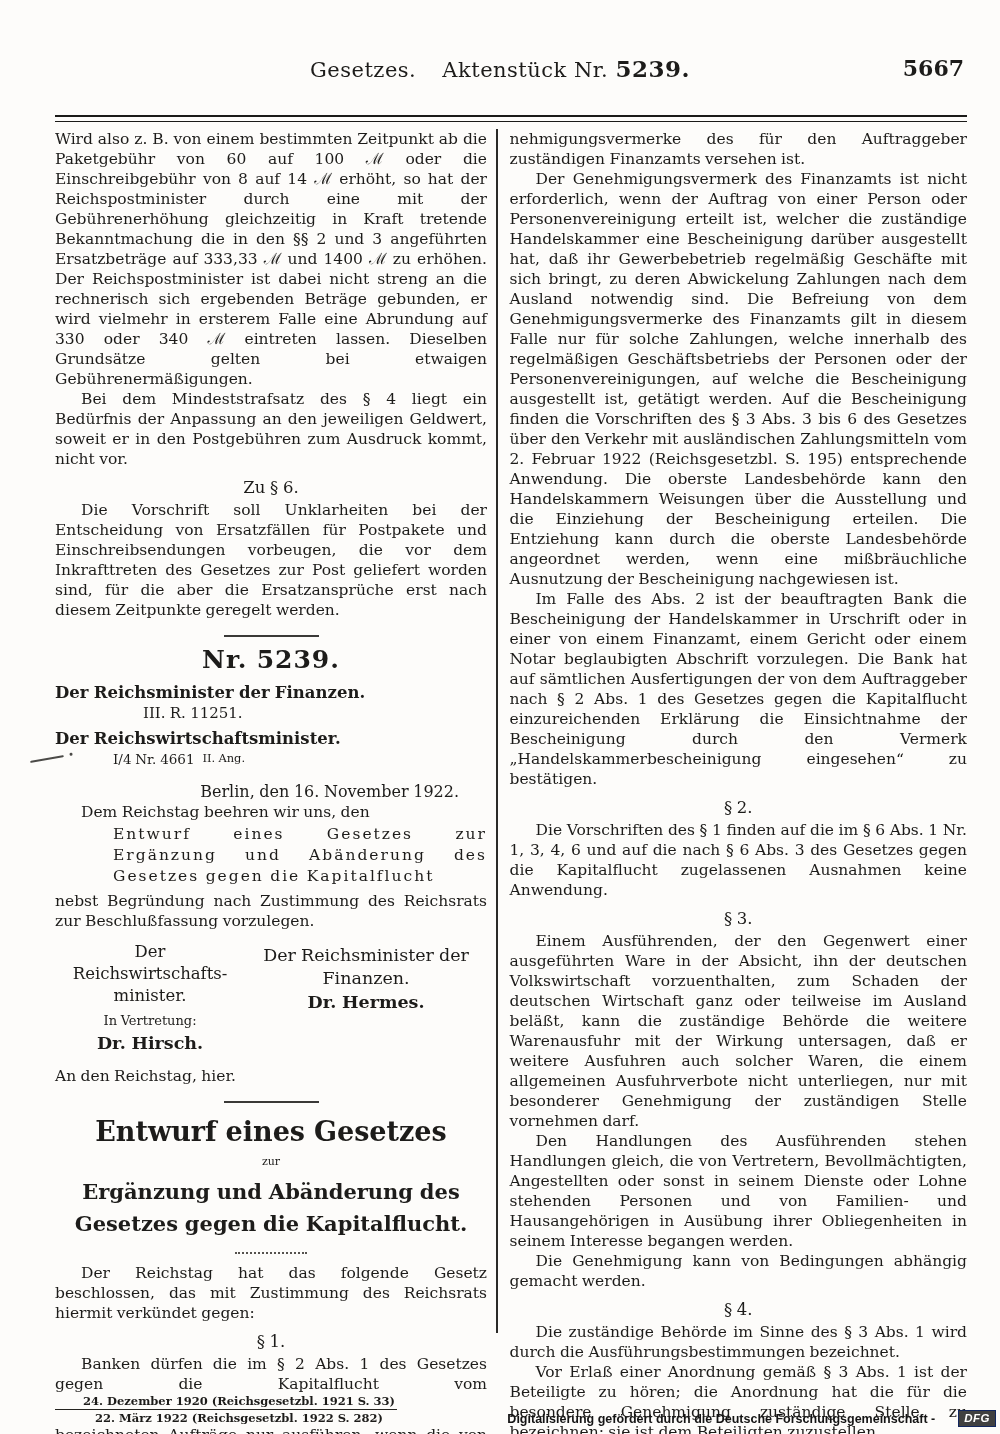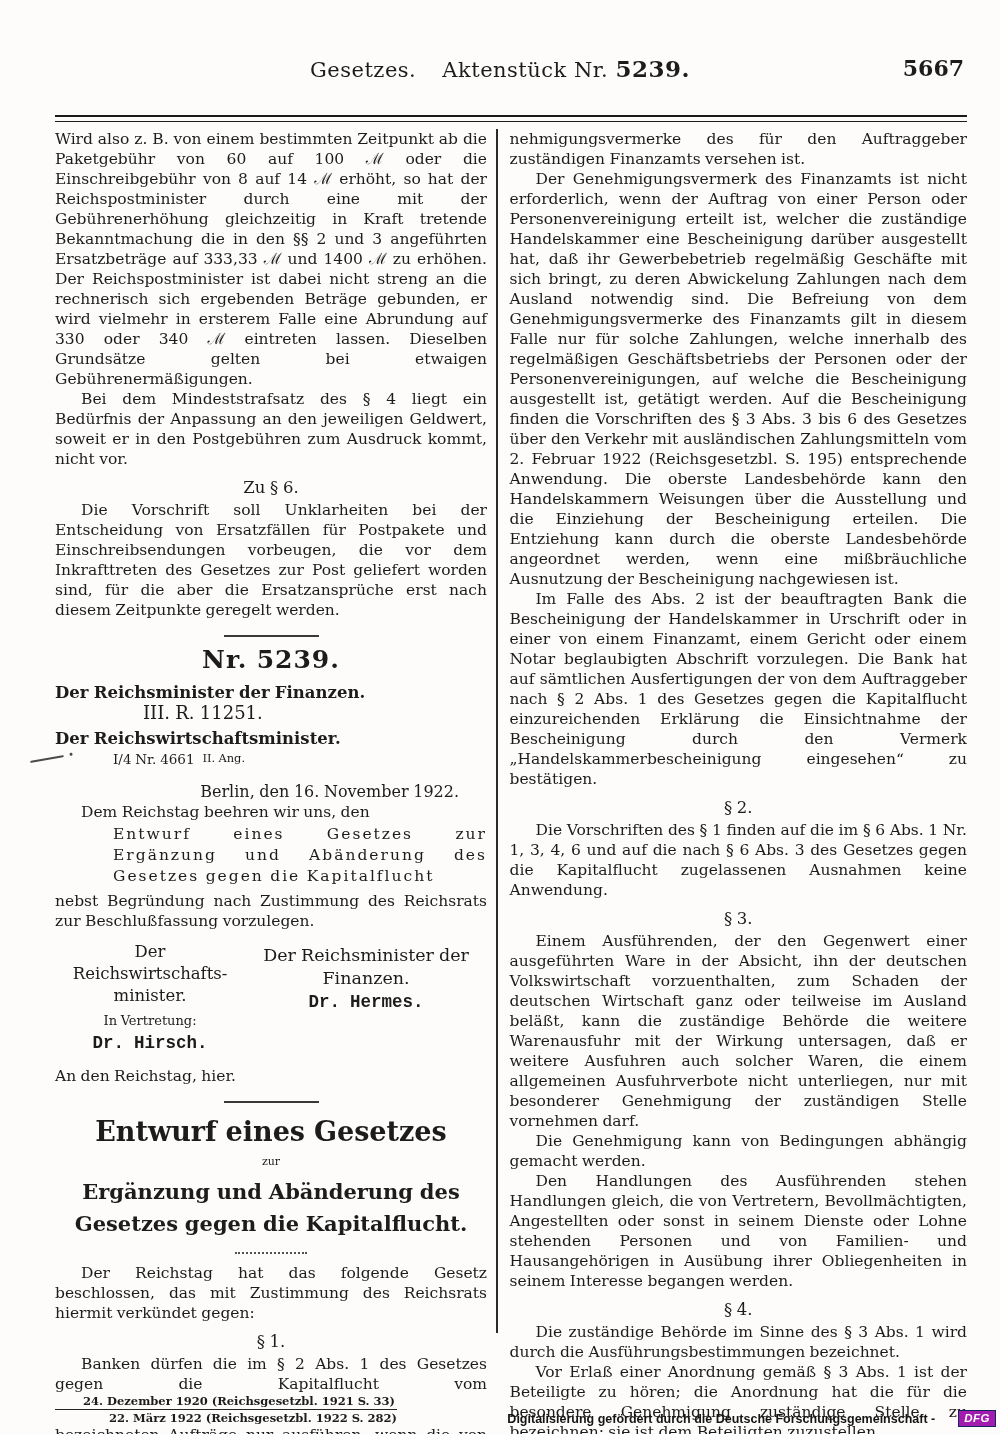--- a/index.html
+++ b/index.html
@@ -50,57 +50,57 @@
     background: #2b2a28;
     flex: 0 0 auto;
   }
   p { margin: 0; }
   .indent { text-indent: 26px; }
   .sec-head { text-align: center; font-size: 16.5px; margin: 9px 0 2px; }
   
   .short-rule { width: 95px; height: 2px; background: #3a3937; margin: 15px auto 13px; }
   .doc-number { text-align: center; font-size: 25px; font-weight: bold; letter-spacing: 1px; margin: 0 0 13px; }
   .minister { font-weight: bold; font-size: 16.5px; text-align: left; }
-  .min-ref { font-size: 18px; margin-left: 88px; text-align: left; }
+  .min-ref { font-size: 15px; margin-left: 88px; text-align: left; }
   .min-ref2 { font-size: 13.5px; margin-left: 58px; text-align: left; }
   .min-ref-note { font-size: 11.5px; position: relative; top: -2px; margin-left: 8px; }
   .m-top6 { margin-top: 6px; }
   .dateline { margin-top: 12px; text-align: right; padding-right: 28px; font-size: 16px; }
   .salutation { }
   .entwurf-block {
     margin: 2px 0 2px 58px;
     letter-spacing: 2px;
     text-align: justify;
     line-height: 21px;
   }
   .nebst { margin-top: 4px; }
   .signatures { display: flex; margin-top: 10px; }
   .sig-left  { width: 44%; text-align: center; }
   .sig-right { width: 56%; text-align: center; margin-top: 3px; }
   .sig-title { font-size: 16.5px; white-space: pre-line; text-align: center; line-height: 22px; }
   .sig-title-lg { font-size: 17.5px; white-space: pre-line; text-align: center; line-height: 23px; }
   .sig-vertretung { font-size: 13px; margin-top: 4px; text-align: center; }
-  .sig-name { font-weight: bold; font-size: 17.5px; margin-top: 2px; text-align: center; font-family: Liberation Mono, monospace; }
+  .sig-name { font-weight: bold; font-size: 17.5px; margin-top: 2px; text-align: center; }
   .address { margin-top: 13px; text-align: left; }
   .law-title-1 { text-align: center; font-size: 27px; font-weight: bold; margin: 0; line-height: 32px; }
   .law-title-2 { text-align: center; font-size: 11px; margin: 4px 0; }
   .law-title-3 { text-align: center; font-size: 21px; font-weight: bold; line-height: 32px; margin: 0; }
   .dashed-rule { width: 72px; border-top: 2px dotted #55524e; margin: 12px auto 9px; }
   .fraction {
     display: inline-block;
     vertical-align: middle;
     text-align: center;
     font-size: 11.5px;
     font-weight: bold;
     line-height: 14px;
     letter-spacing: 0;
     word-spacing: 0;
   }
   .frac-top { display: block; border-bottom: 1.2px solid #24231f; padding: 0 2px 1px; }
-  .frac-bottom { display: block; padding-top: 1px; text-align: right; }
+  .frac-bottom { display: block; padding-top: 1px; }
   
   .pen-mark {
     position: absolute;
     left: 30px; top: 758px;
     width: 34px; height: 2px;
     background: #4b4a47;
     transform: rotate(-10deg);
     border-radius: 2px;
   }
   .pen-mark::after {
@@ -117,21 +117,21 @@
     display: flex;
     align-items: center;
     gap: 23px;
     font-family: "Liberation Sans", sans-serif;
     font-weight: bold;
     font-size: 12.5px;
     color: #141414;
   }
   .dfg-logo {
     display: inline-block;
-    background: #a21caf;
+    background: #404040;
     border: 1px solid #122althea;
     border: 1px solid #12265e;
     color: #ffffff;
     font-style: italic;
     font-size: 11.5px;
     padding: 1px 5px 2px;
     letter-spacing: 0.5px;
   }
 </style>
 </head>
@@ -205,22 +205,22 @@
     <div class="col col-right">
       <p>nehmigungsvermerke des für den Auftraggeber zuständigen Finanzamts versehen ist.</p>
       <p class="indent">Der Genehmigungsvermerk des Finanzamts ist nicht erforderlich, wenn der Auftrag von einer Person oder Personenvereinigung erteilt ist, welcher die zuständige Handelskammer eine Bescheinigung darüber ausgestellt hat, daß ihr Gewerbebetrieb regelmäßig Geschäfte mit sich bringt, zu deren Abwickelung Zahlungen nach dem Ausland notwendig sind. Die Befreiung von dem Genehmigungsvermerke des Finanzamts gilt in diesem Falle nur für solche Zahlungen, welche innerhalb des regelmäßigen Geschäftsbetriebs der Personen oder der Personenvereinigungen, auf welche die Bescheinigung ausgestellt ist, getätigt werden. Auf die Bescheinigung finden die Vorschriften des § 3 Abs. 3 bis 6 des Gesetzes über den Verkehr mit ausländischen Zahlungsmitteln vom 2. Februar 1922 (Reichsgesetzbl. S. 195) entsprechende Anwendung. Die oberste Landesbehörde kann den Handelskammern Weisungen über die Ausstellung und die Einziehung der Bescheinigung erteilen. Die Entziehung kann durch die oberste Landesbehörde angeordnet werden, wenn eine mißbräuchliche Ausnutzung der Bescheinigung nachgewiesen ist.</p>
       <p class="indent">Im Falle des Abs. 2 ist der beauftragten Bank die Bescheinigung der Handelskammer in Urschrift oder in einer von einem Finanzamt, einem Gericht oder einem Notar beglaubigten Abschrift vorzulegen. Die Bank hat auf sämtlichen Ausfertigungen der von dem Auftraggeber nach § 2 Abs. 1 des Gesetzes gegen die Kapitalflucht einzureichenden Erklärung die Einsichtnahme der Bescheinigung durch den Vermerk „Handelskammerbescheinigung eingesehen“ zu bestätigen.</p>
 
       <p class="sec-head">§ 2.</p>
       <p class="indent">Die Vorschriften des § 1 finden auf die im § 6 Abs. 1 Nr. 1, 3, 4, 6 und auf die nach § 6 Abs. 3 des Gesetzes gegen die Kapitalflucht zugelassenen Ausnahmen keine Anwendung.</p>
 
       <p class="sec-head">§ 3.</p>
       <p class="indent">Einem Ausführenden, der den Gegenwert einer ausgeführten Ware in der Absicht, ihn der deutschen Volkswirtschaft vorzuenthalten, zum Schaden der deutschen Wirtschaft ganz oder teilweise im Ausland beläßt, kann die zuständige Behörde die weitere Warenausfuhr mit der Wirkung untersagen, daß er weitere Ausfuhren auch solcher Waren, die einem allgemeinen Ausfuhrverbote nicht unterliegen, nur mit besonderer Genehmigung der zuständigen Stelle vornehmen darf.</p>
+      <p class="indent">Den Handlungen des Ausführenden stehen Handlungen gleich, die von Vertretern, Bevollmächtigten, Angestellten oder sonst in seinem Dienste oder Lohne stehenden Personen und von Familien- und Hausangehörigen in Ausübung ihrer Obliegenheiten in seinem Interesse begangen werden.</p>
       <p class="indent">Die Genehmigung kann von Bedingungen abhängig gemacht werden.</p>
-      <p class="indent">Den Handlungen des Ausführenden stehen Handlungen gleich, die von Vertretern, Bevollmächtigten, Angestellten oder sonst in seinem Dienste oder Lohne stehenden Personen und von Familien- und Hausangehörigen in Ausübung ihrer Obliegenheiten in seinem Interesse begangen werden.</p>
 
       <p class="sec-head">§ 4.</p>
       <p class="indent">Die zuständige Behörde im Sinne des § 3 Abs. 1 wird durch die Ausführungsbestimmungen bezeichnet.</p>
       <p class="indent">Vor Erlaß einer Anordnung gemäß § 3 Abs. 1 ist der Beteiligte zu hören; die Anordnung hat die für die besondere Genehmigung zuständige Stelle zu bezeichnen; sie ist dem Beteiligten zuzustellen.</p>
 
     </div>
   </div>
 
   <div class="footer">
     <span>Digitalisierung gefördert durch die Deutsche Forschungsgemeinschaft -</span>

